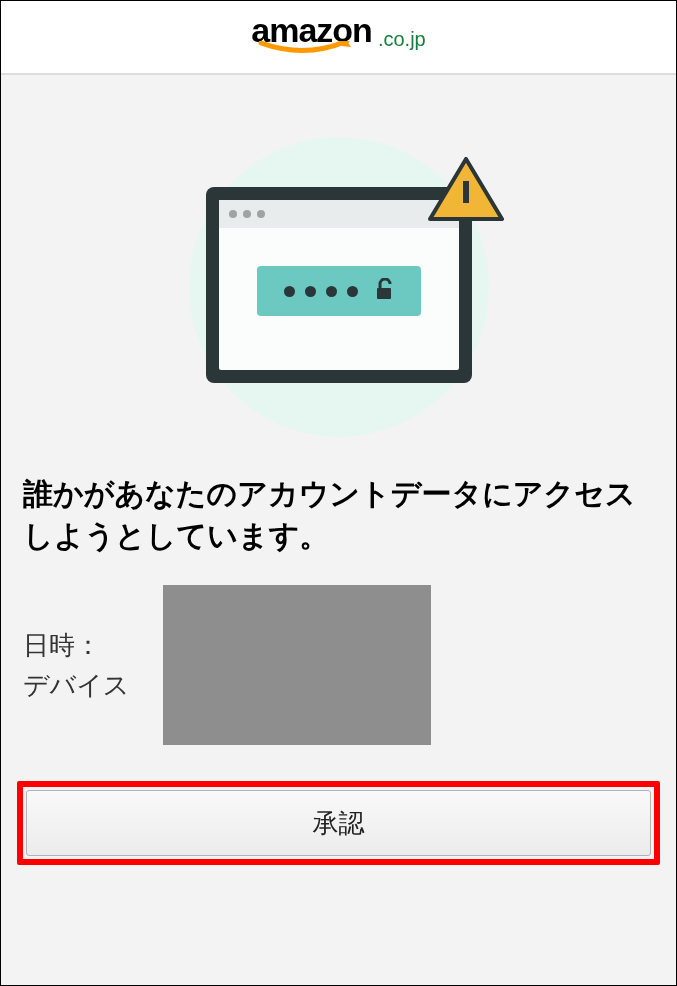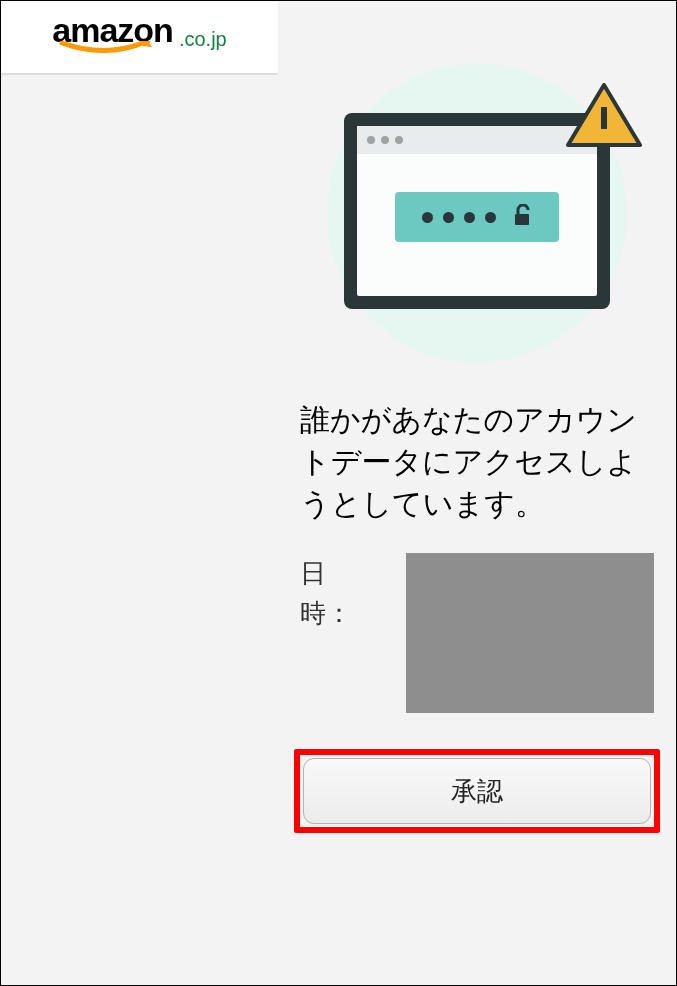--- a/index.html
+++ b/index.html
@@ -8,21 +8,21 @@
     height: 986px;
     font-family: "Hiragino Kaku Gothic ProN", "Hiragino Sans", "Meiryo", sans-serif;
     background: #fff;
   }
   .frame {
     width: 677px;
     height: 986px;
     border: 1px solid #000;
     background: #f3f3f3;
     display: flex;
-    flex-direction: row;
+    flex-direction: column;
     overflow: hidden;
   }
   .header {
     width: 100%;
     height: 74px;
     background: #fff;
     border-bottom: 2px solid #ddd;
     display: flex;
     align-items: center;
     justify-content: center;
@@ -138,29 +138,30 @@
     margin-left: 8px;
   }
   .warning-triangle {
     position: absolute;
     top: 20px;
     right: 0px;
   }
 
   .headline {
     font-size: 30px;
-    font-weight: 400;
+    font-weight: 700;
     color: #000;
     line-height: 1.4;
     padding: 6px 6px 28px 6px;
   }
 
   .details-row {
     display: flex;
     padding: 0 6px 36px 6px;
+    align-items: center;
   }
   .details-labels {
     font-size: 26px;
     color: #333;
     line-height: 1.55;
   }
   .redacted {
     width: 268px;
     height: 160px;
     background: #8e8e8e;
@@ -176,21 +177,21 @@
   .highlight-wrap {
     border: 6px solid #ff0000;
     border-radius: 2px;
     padding: 3px;
   }
   .btn {
     width: 100%;
     height: 66px;
     background: linear-gradient(#f9f9f9, #ececec);
     border: 1px solid #aeb4b9;
-    border-radius: 11px;
+    border-radius: 3px;
     font-size: 26px;
     color: #222;
     display: flex;
     align-items: center;
     justify-content: center;
     cursor: pointer;
   }
 </style>
 </head>
 <body>
@@ -247,20 +248,21 @@
           </svg>
         </span>
       </div>
     </div>
 
     <div class="headline">誰かがあなたのアカウントデータにアクセスしようとしています。</div>
 
     <div class="details-row">
       <div class="details-labels">
         <div>日時：</div>
+        <div>デバイス</div>
       </div>
       <div class="redacted"></div>
     </div>
 
     <div class="buttons">
       <div class="highlight-wrap">
         <div class="btn">
           <span>承認</span>
         </div>
       </div>

